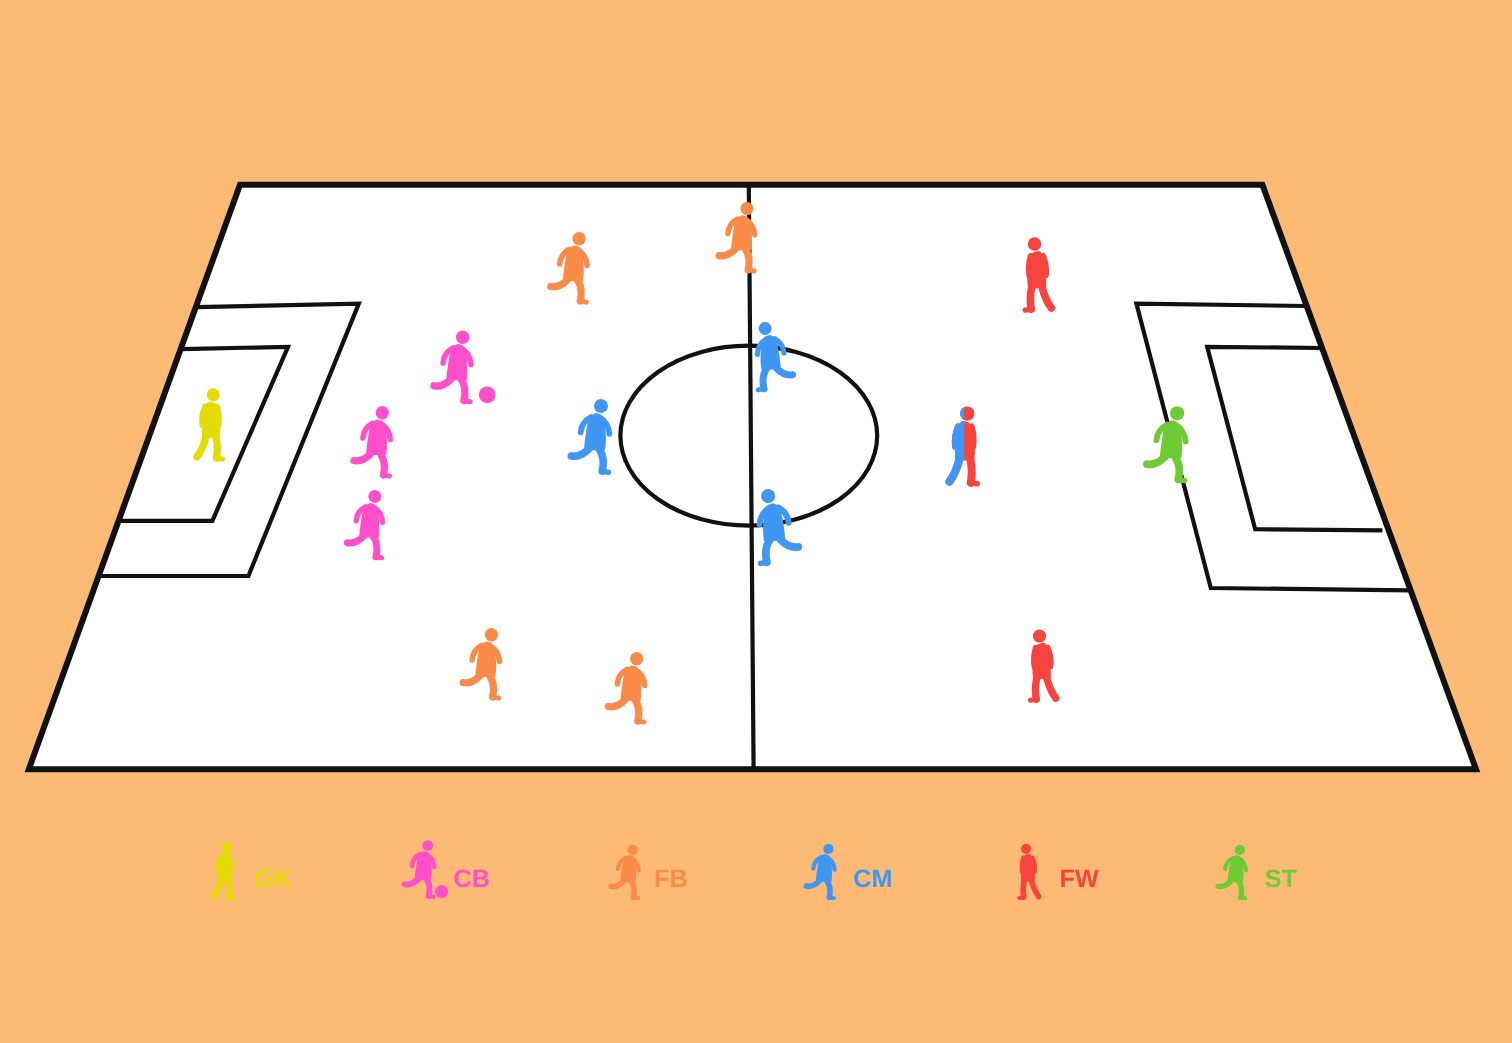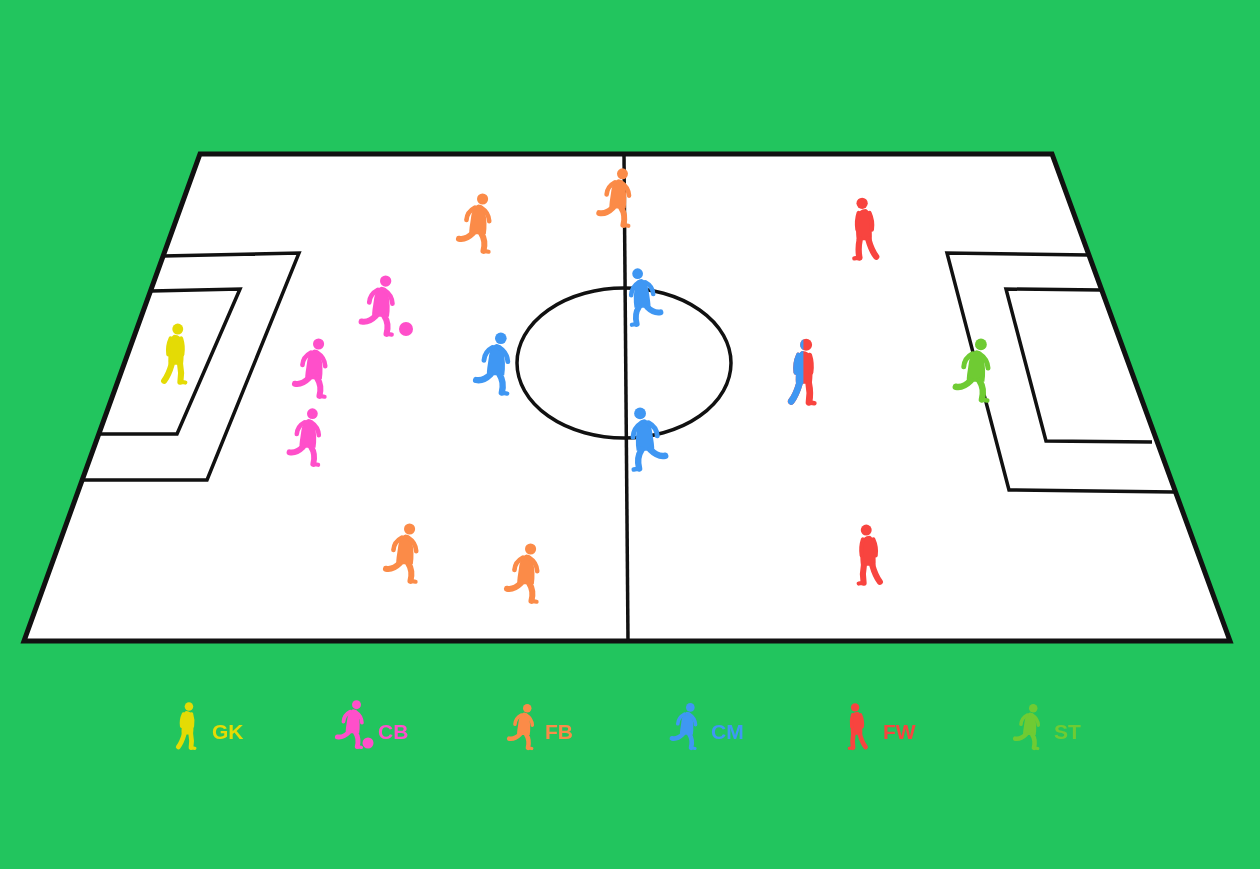--- a/index.html
+++ b/index.html
@@ -8,21 +8,21 @@
     background: #000000;
     width: 1260px;
     height: 869px;
     overflow: hidden;
     font-family: "Liberation Sans", sans-serif;
   }
   .stage {
     position: relative;
     width: 1260px;
     height: 869px;
-    background: #22c55e;
+    background: #fdba74;
   }
   #pitch {
     display: block;
     width: 1260px;
     height: 869px;
   }
   #pitch .limb {
     fill: none;
     stroke: currentColor;
     stroke-linecap: round;

